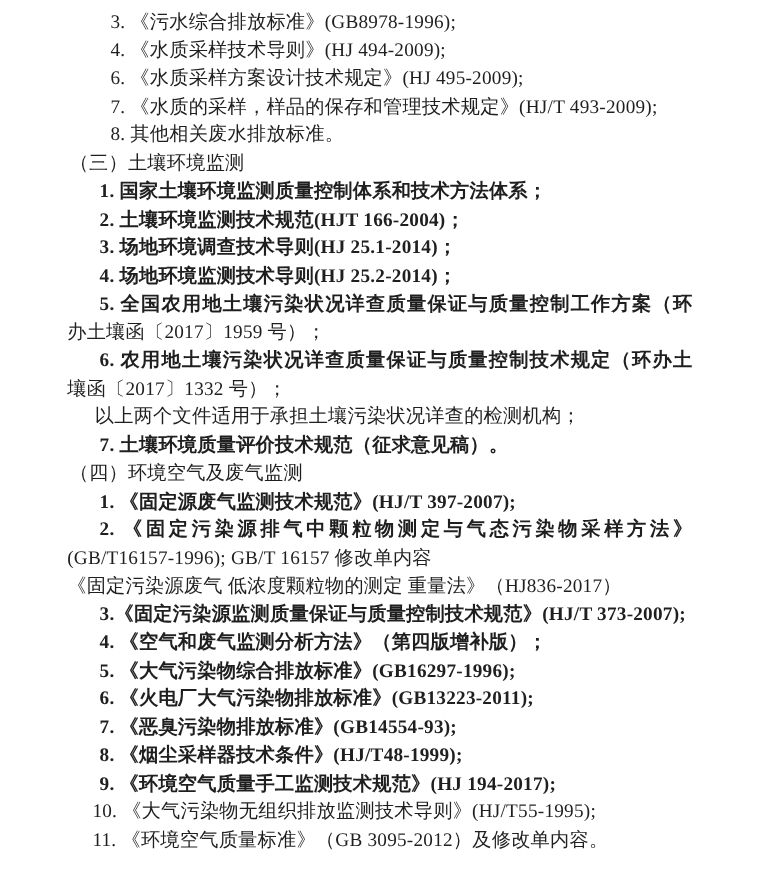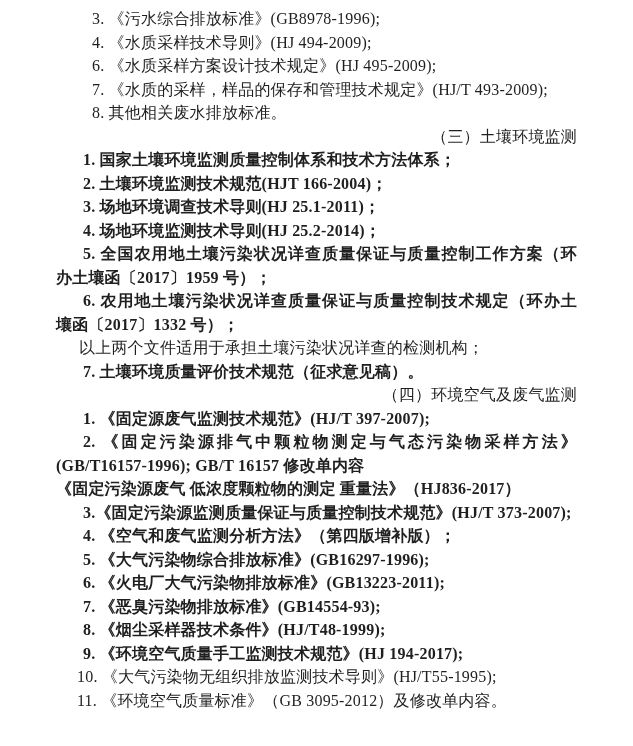--- a/index.html
+++ b/index.html
@@ -23,43 +23,43 @@
     height: 23.5px;
     line-height: 23.5px;
     white-space: nowrap;
     letter-spacing: 0.2px;
   }
   
   .indent-deep   { padding-left: 36px; }  
   .indent-item   { padding-left: 27px; font-weight: bold; }  
   .indent-item2  { padding-left: 21px; }  
   .indent-note   { padding-left: 23px; }  
-  .indent-header { padding-left: 2px; text-align: right;  }  
-  .indent-flush  { padding-left: 0; font-weight: bold;    }  
+  .indent-header { padding-left: 2px;  }  
+  .indent-flush  { padding-left: 0;    }  
   
   .justify {
     white-space: normal;
     text-align: justify;
     text-align-last: justify;
   }
 </style>
 </head>
 <body>
 
 <div class="page" style="background: rgb(255, 255, 255); color: rgb(31, 31, 31);">
   <div id="text-block">
       <div class="line indent-deep">3. 《污水综合排放标准》(GB8978-1996);</div>
       <div class="line indent-deep">4. 《水质采样技术导则》(HJ 494-2009);</div>
       <div class="line indent-deep">6. 《水质采样方案设计技术规定》(HJ 495-2009);</div>
       <div class="line indent-deep">7. 《水质的采样，样品的保存和管理技术规定》(HJ/T 493-2009);</div>
       <div class="line indent-deep">8. 其他相关废水排放标准。</div>
       <div class="line indent-header">（三）土壤环境监测</div>
       <div class="line indent-item">1. 国家土壤环境监测质量控制体系和技术方法体系；</div>
       <div class="line indent-item">2. 土壤环境监测技术规范(HJT 166-2004)；</div>
-      <div class="line indent-item">3. 场地环境调查技术导则(HJ 25.1-2011)；</div>
+      <div class="line indent-item">3. 场地环境调查技术导则(HJ 25.1-2014)；</div>
       <div class="line indent-item">4. 场地环境监测技术导则(HJ 25.2-2014)；</div>
       <div class="line indent-item justify">5. 全国农用地土壤污染状况详查质量保证与质量控制工作方案（环</div>
       <div class="line indent-flush">办土壤函〔2017〕1959 号）；</div>
       <div class="line indent-item justify">6. 农用地土壤污染状况详查质量保证与质量控制技术规定（环办土</div>
       <div class="line indent-flush">壤函〔2017〕1332 号）；</div>
       <div class="line indent-note">以上两个文件适用于承担土壤污染状况详查的检测机构；</div>
       <div class="line indent-item">7. 土壤环境质量评价技术规范（征求意见稿）。</div>
       <div class="line indent-header">（四）环境空气及废气监测</div>
       <div class="line indent-item">1. 《固定源废气监测技术规范》(HJ/T 397-2007);</div>
       <div class="line indent-item justify">2. 《固定污染源排气中颗粒物测定与气态污染物采样方法》</div>

